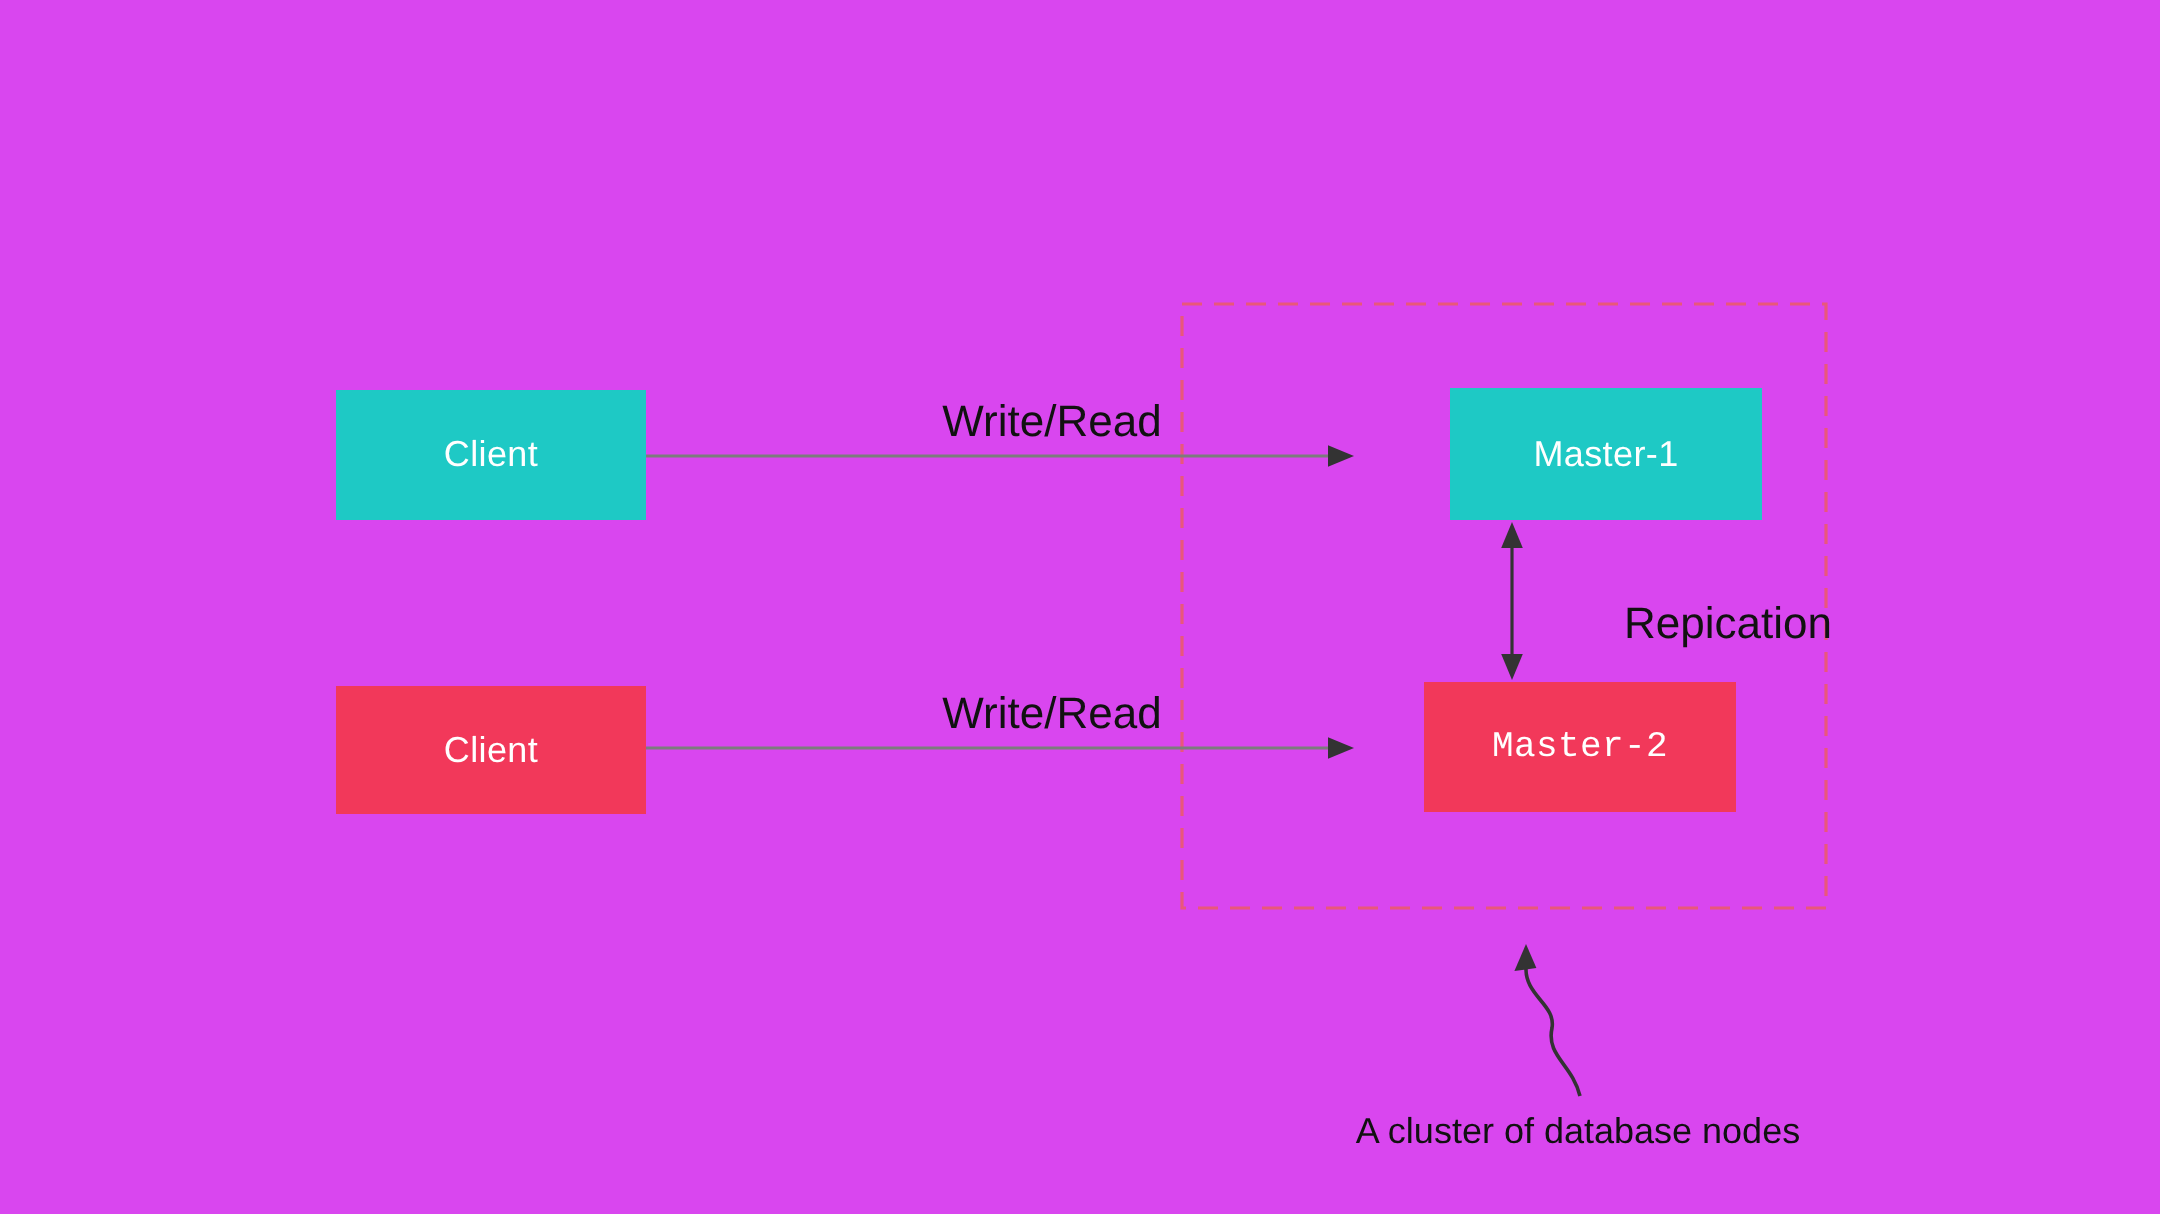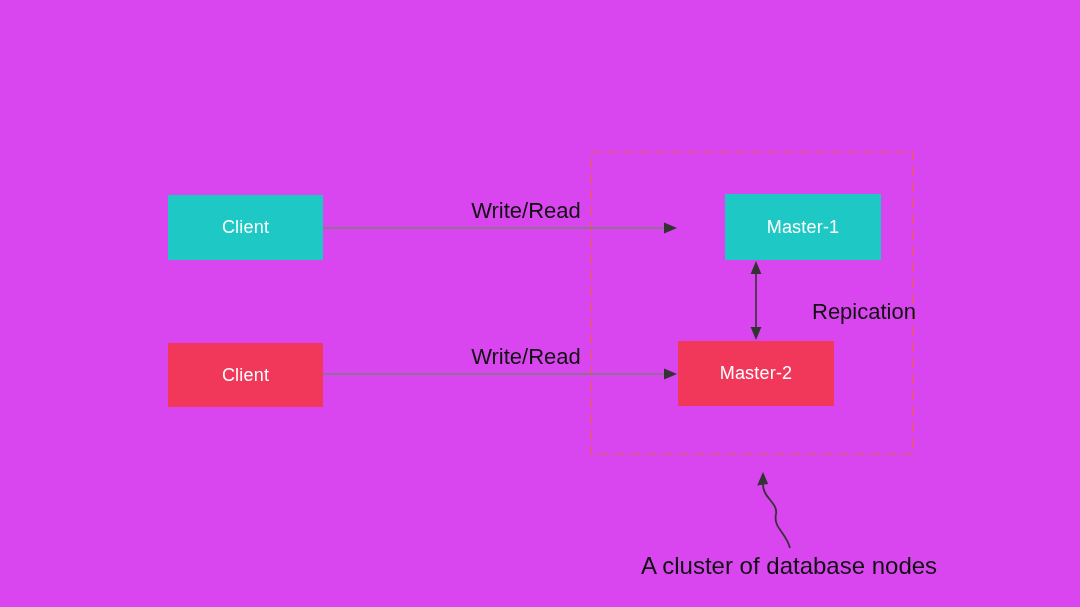--- a/index.html
+++ b/index.html
@@ -27,40 +27,40 @@
     justify-content: center;
     color: #ffffff;
     font-size: 18px;
     letter-spacing: 0.2px;
   }
   .node.teal { background: var(--teal, #1EC9C5); }
   .node.pink { background: var(--pink, #F2385A); }
   .node-client-1 { left: 168px; top: 195px; width: 155px; height: 65px; }
   .node-client-2 { left: 168px; top: 343px; width: 155px; height: 64px; }
   .node-master-1 { left: 677px; top: 194px; width: 156px; height: 66px; margin-left: 48px; }
-  .node-master-2 { left: 678px; top: 341px; width: 156px; height: 65px; }
+  .node-master-2 { left: 712px; top: 341px; width: 156px; height: 65px; font-family: Liberation Mono, monospace; }
   .edge-label {
     position: absolute;
     color: var(--text, #111111);
     font-size: 22px;
     white-space: nowrap;
     transform: translate(-50%, -50%);
   }
   .edge-label-wr-1 { left: 526px; top: 211px; }
   .edge-label-wr-2 { left: 526px; top: 357px; }
   .edge-label-replication {
     left: 812px; top: 312px;
     transform: translate(0, -50%);
   }
   .annotation-text {
     position: absolute;
     left: 789px; top: 566px;
     transform: translate(-50%, -50%);
     color: var(--text, #111111);
-    font-size: 24px;
+    font-size: 18px;
     white-space: nowrap;
   }
 </style>
 </head>
 <body>
 
 <div class="canvas">
 
   <svg class="layer" viewBox="0 0 1080 607">
 

